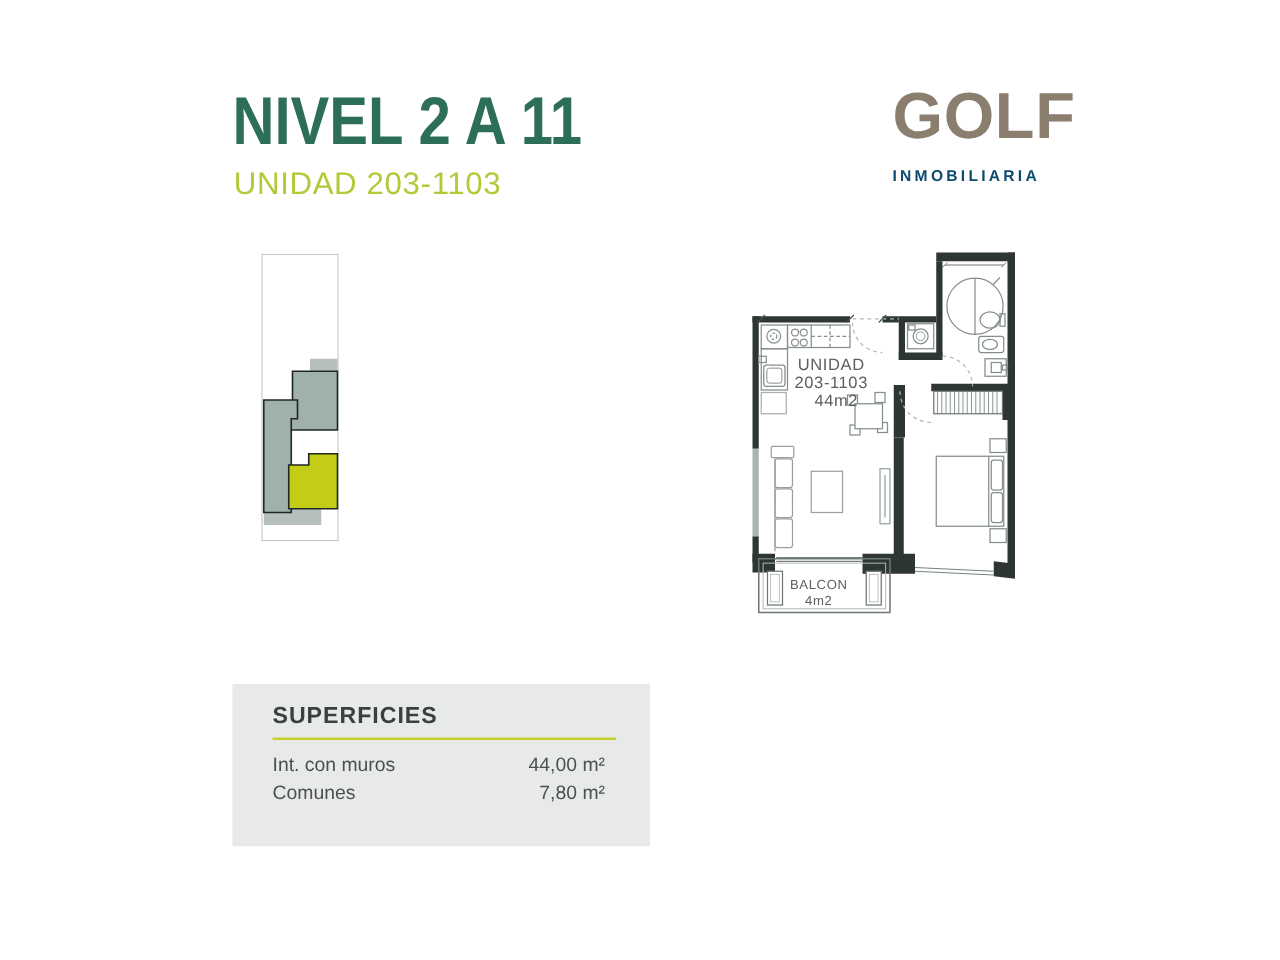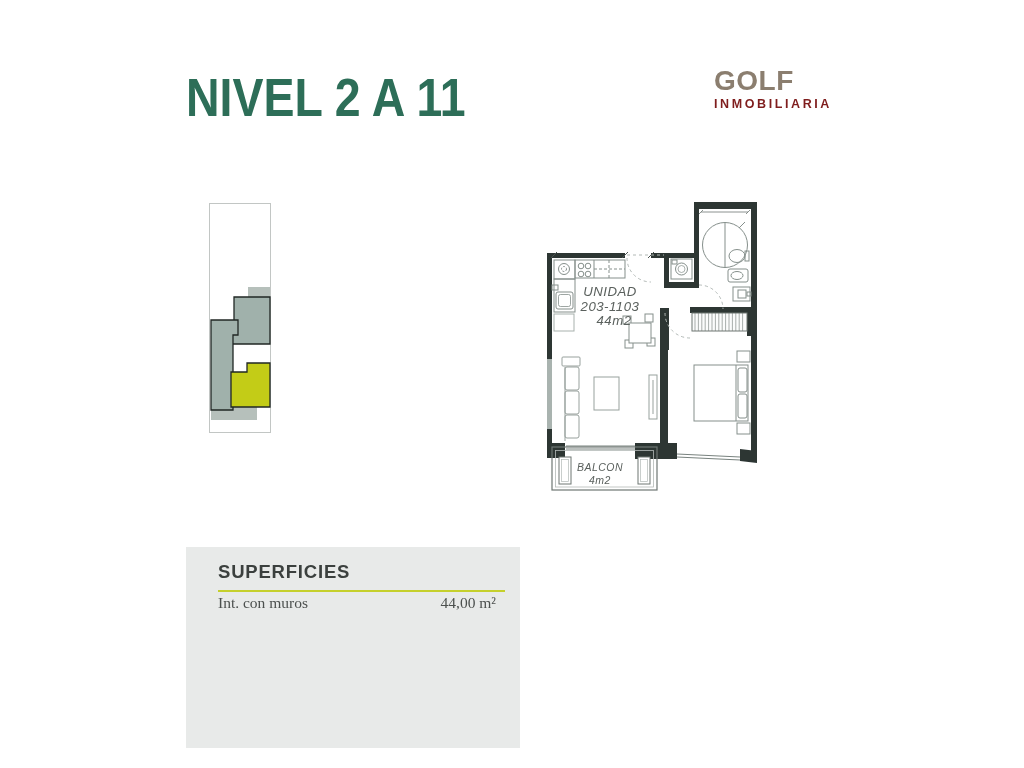--- a/index.html
+++ b/index.html
@@ -8,47 +8,48 @@
 
   
   .title{position:absolute;left:186px;top:70px;margin:0;font-size:54px;font-weight:bold;
          color:#2d6e58;letter-spacing:0px;line-height:1.0;white-space:nowrap;
          transform:scaleX(0.86);transform-origin:left top;}
   .subtitle{position:absolute;left:187px;top:133px;font-size:25px;color:#b2ca38;
             letter-spacing:0.5px;white-space:nowrap;}
 
   
   .logo{position:absolute;left:714px;top:67px;text-align:left;}
-  .logo-word{font-size:28px;font-weight:bold;color:#8b7e6f;line-height:1.0;letter-spacing:0.5px;}
-  .logo-tag{margin-top:2px;font-size:12.5px;font-weight:bold;color:#7f1d1d;letter-spacing:2.6px;}
+  .logo-word{font-size:52px;font-weight:bold;color:#8b7e6f;line-height:1.0;letter-spacing:0.5px;}
+  .logo-tag{margin-top:15px;font-size:12.5px;font-weight:bold;color:#0c4a6e;letter-spacing:2.6px;}
 
   
   .keyplan{position:absolute;left:209px;top:203px;}
-  .floorplan{position:absolute;left:542px;top:197px;font-style:italic;}
-
-  
-  .panel{position:absolute;left:186px;top:547px;width:334px;height:201px;
-         background:#e8eae9;box-sizing:border-box;padding:14px 24px 0 32px;}
+  .floorplan{position:absolute;left:597px;top:197px;}
+
+  
+  .panel{position:absolute;left:186px;top:547px;width:334px;height:130px;
+         background:#e8eae9;box-sizing:border-box;padding:14px 36px 0 32px;}
   .panel h2{margin:0;font-size:18.5px;font-weight:600;color:#3b403e;letter-spacing:0.8px;line-height:22px;}
   .rule{height:2px;background:#c5d02c;margin:7px -9px 0 0;}
-  .rows{font-family:Liberation Serif, serif;}
+  .rows{margin-top:10px;}
   .row{display:flex;justify-content:space-between;font-size:15.5px;color:#4c504e;line-height:21.5px;}
   .row .value{text-align:center;}
   .row.total{margin:7px -9px 0 -8px;background:#ffffff;padding:2px 9px 3px 8px;
              font-weight:bold;color:#1e2120;line-height:20px;}
 
   
   svg text{font-family:"Liberation Sans", sans-serif;}
 </style>
 </head>
 <body>
 
 <div class="canvas">
 
   <h1 class="title">NIVEL 2 A 11</h1>
+  <div class="subtitle">UNIDAD 203-1103</div>
 
   <div class="logo">
     <div class="logo-word">GOLF</div>
     <div class="logo-tag">INMOBILIARIA</div>
   </div>
 
   <div class="keyplan">
     <svg width="62" height="230" viewBox="0 0 62 230">
       <rect x="0.5" y="0.5" width="61" height="229" fill="#ffffff" stroke="#c2c6c4" stroke-width="1"></rect>
 
@@ -228,16 +229,20 @@
   </div>
 
   <section class="panel">
     <h2>SUPERFICIES</h2>
     <div class="rule"></div>
     <div class="rows">
       <div class="row">
         <span class="label">Int. con muros</span>
         <span class="value">44,00 m²</span>
       </div>
+      <div class="row">
+        <span class="label">Comunes</span>
+        <span class="value">7,80 m²</span>
+      </div>
     </div>
   </section>
 
 </div>
 
 </body></html>

